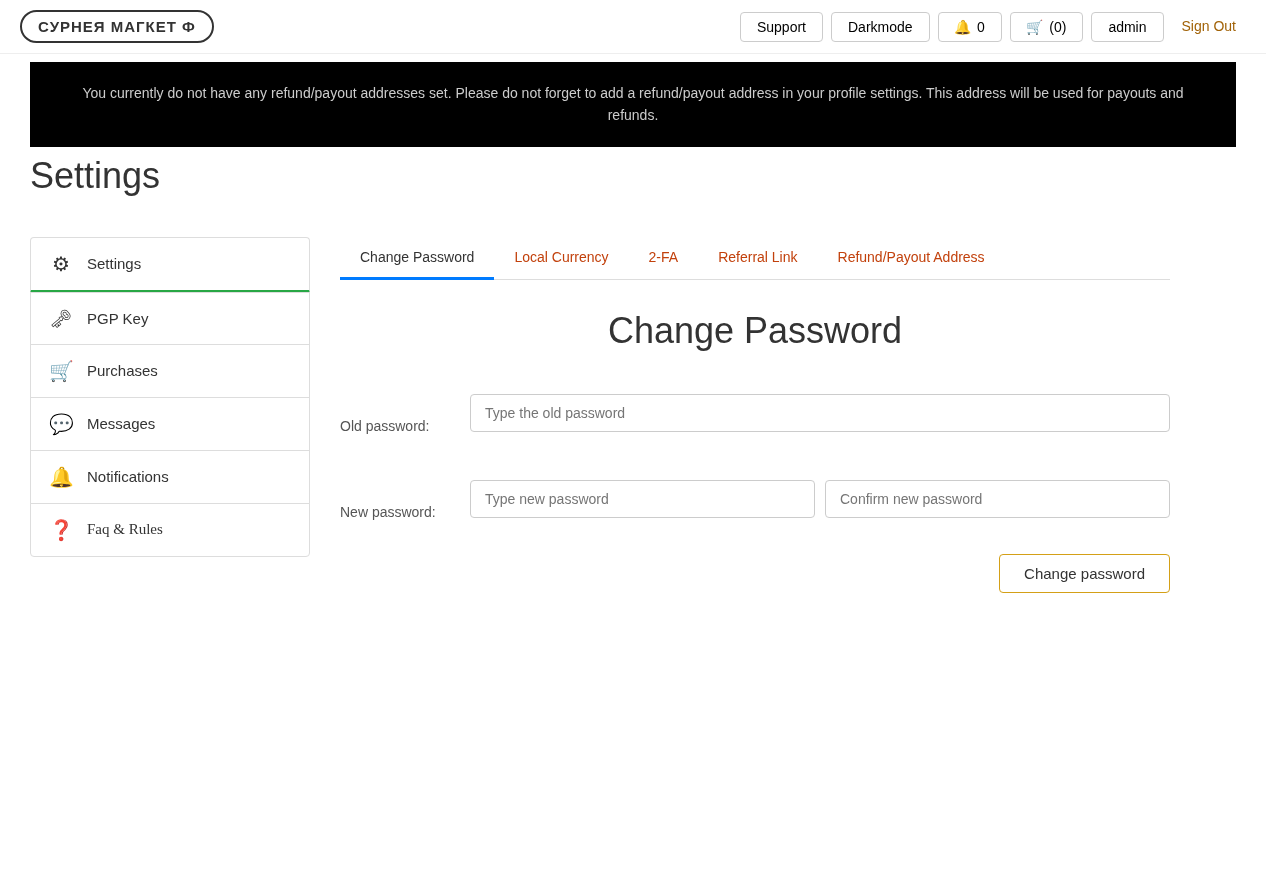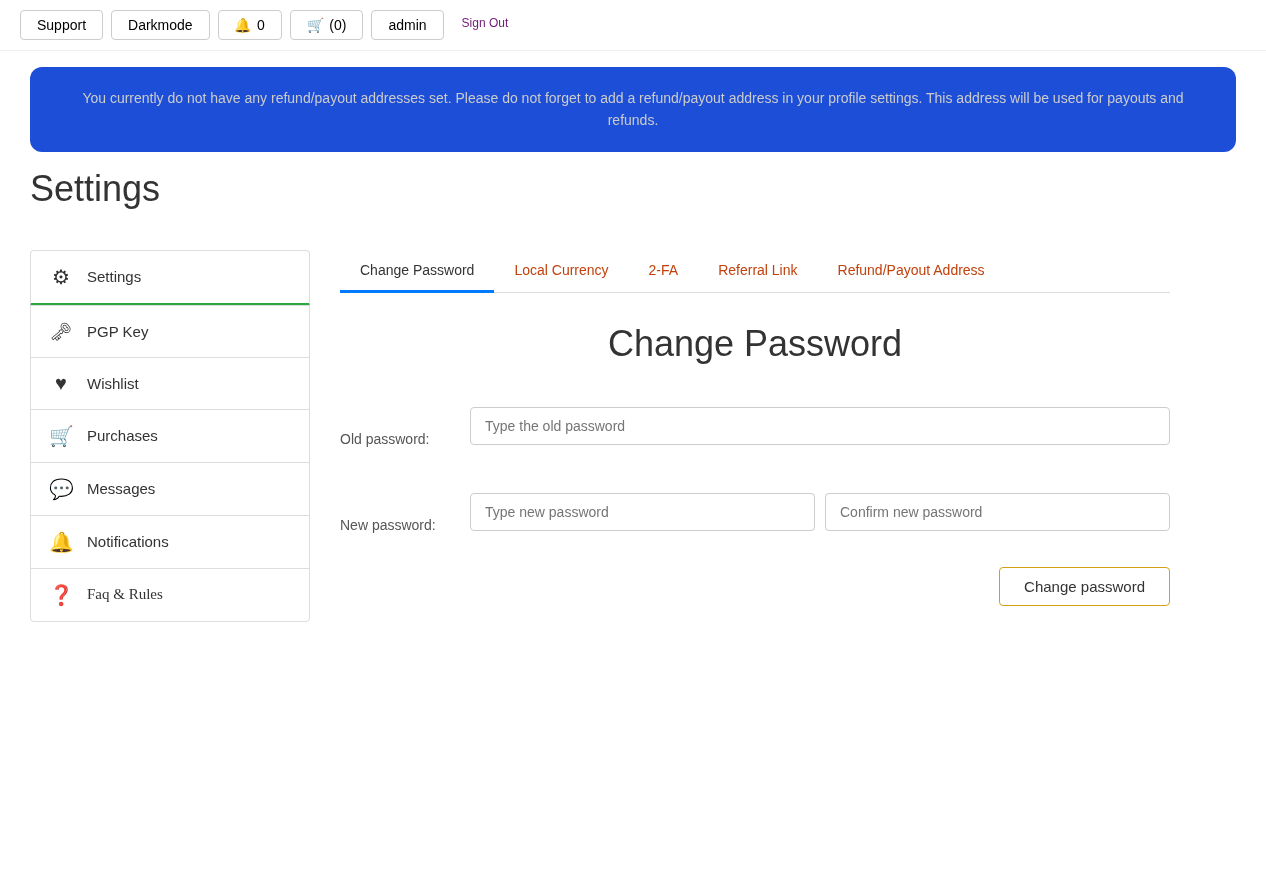--- a/index.html
+++ b/index.html
@@ -35,33 +35,33 @@
       cursor: pointer;
       font-size: 14px;
       display: flex;
       align-items: center;
       gap: 5px;
     }
     .signout-btn {
       background: none;
       border: none;
       cursor: pointer;
-      font-size: 12px;
+      font-size: 14px;
       padding: 6px 10px;
-      color: #701a75;
+      color: #a16207;
     }
 
     
     .alert-banner {
-      background: #1d4ed8;
+      background: #000000;
       color: #ccc;
       text-align: center;
       padding: 20px 40px;
-      margin: 16px 30px;
-      border-radius: 12px;
+      margin: 8px 30px;
+      border-radius: 0;
       font-size: 14px;
       line-height: 1.6;
     }
 
     
     .main-container {
       display: flex;
       padding: 20px 30px;
       gap: 30px;
       max-width: 1200px;
@@ -196,20 +196,21 @@
     .icon-heart::before { content: "♥"; }
     .icon-cart::before { content: "🛒"; }
     .icon-message::before { content: "💬"; }
     .icon-bell::before { content: "🔔"; }
     .icon-faq::before { content: "❓"; }
   </style>
 </head>
 <body>
 
 <nav class="navbar">
+  <div class="navbar-brand">СУРНЕЯ МАГКЕТ Ф</div>
   <div class="navbar-right">
     <button class="nav-btn">Support</button>
     <button class="nav-btn">Darkmode</button>
     <button class="nav-btn">
       <span>🔔</span>
       <span>0</span>
     </button>
     <button class="nav-btn">
       <span>🛒</span>
       <span>(0)</span>
@@ -232,24 +233,20 @@
   <aside class="sidebar">
     <div class="sidebar-item">
       <span class="sidebar-icon icon-gear"></span>
       <span>Settings</span>
     </div>
     <div class="sidebar-item">
       <span class="sidebar-icon icon-key"></span>
       <span>PGP Key</span>
     </div>
     <div class="sidebar-item">
-      <span class="sidebar-icon icon-heart"></span>
-      <span>Wishlist</span>
-    </div>
-    <div class="sidebar-item">
       <span class="sidebar-icon icon-cart"></span>
       <span>Purchases</span>
     </div>
     <div class="sidebar-item">
       <span class="sidebar-icon icon-message"></span>
       <span>Messages</span>
     </div>
     <div class="sidebar-item">
       <span class="sidebar-icon icon-bell"></span>
       <span>Notifications</span>

